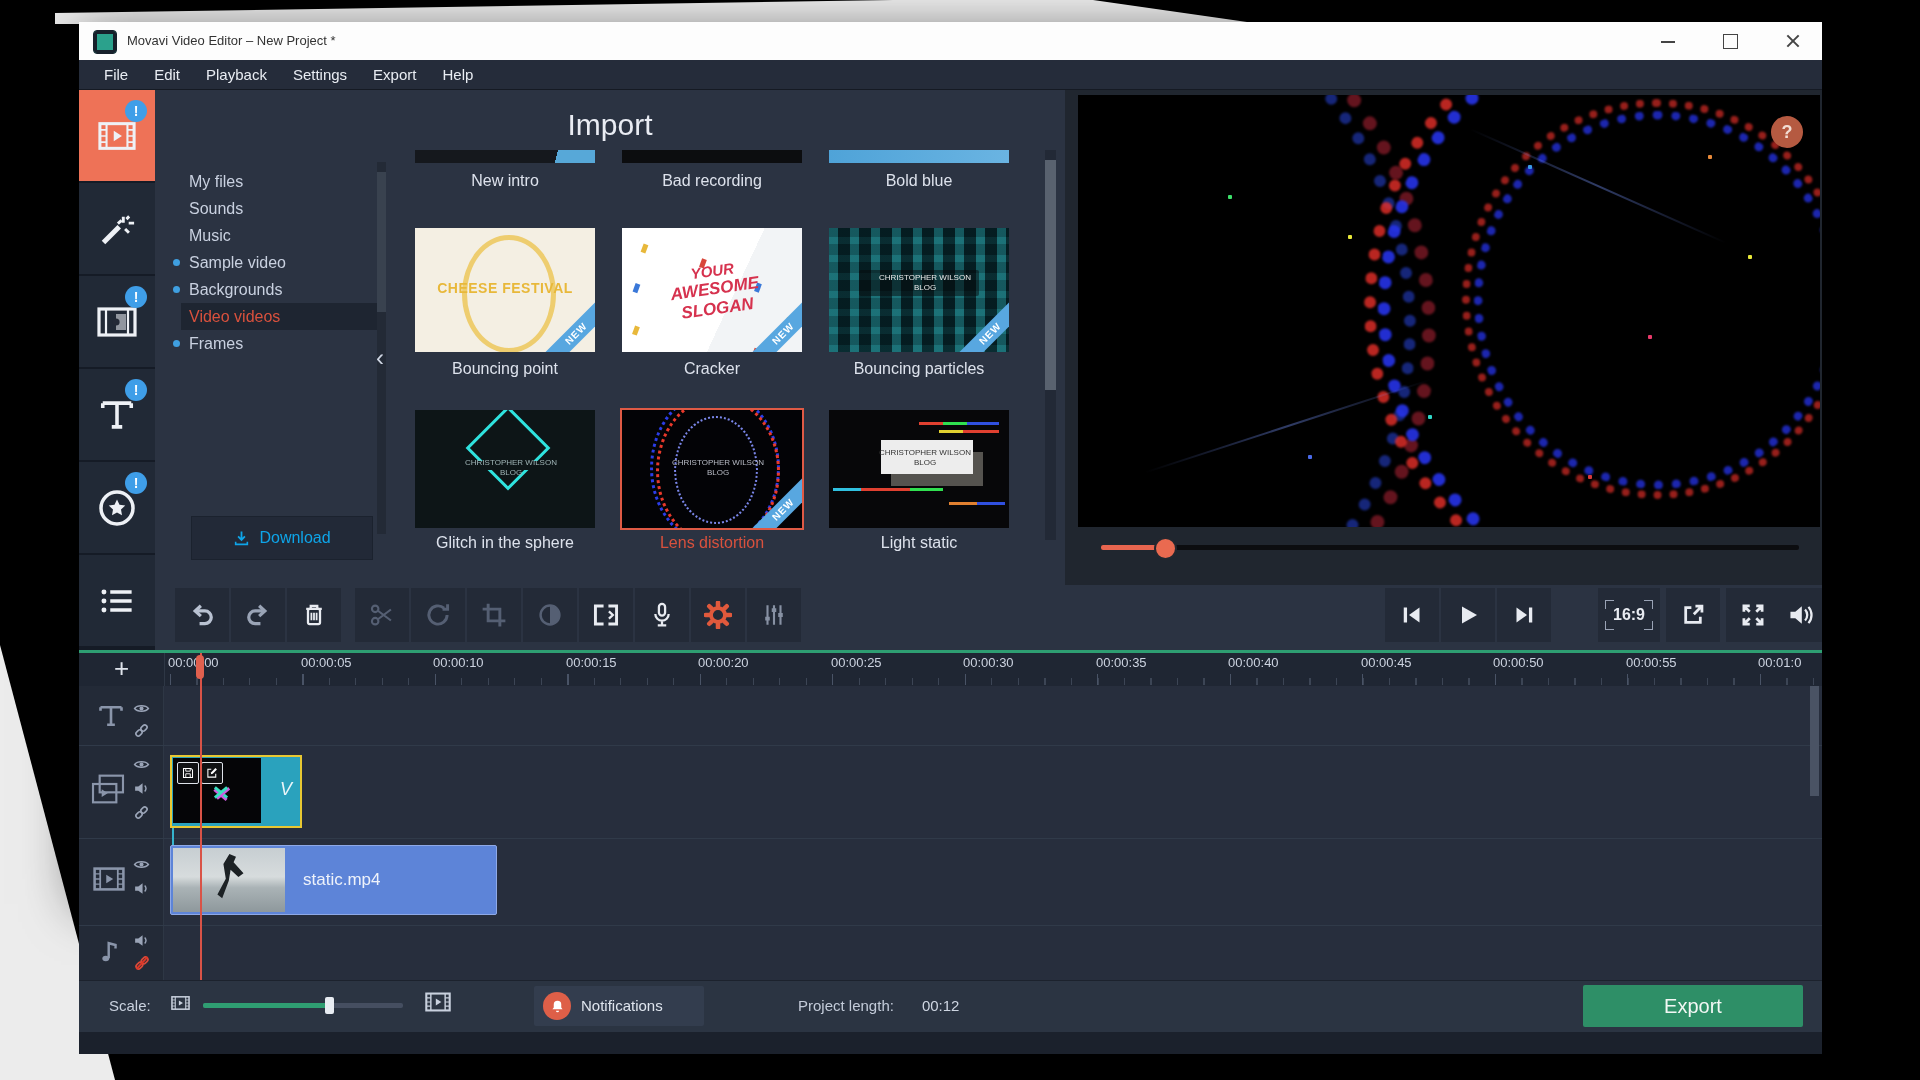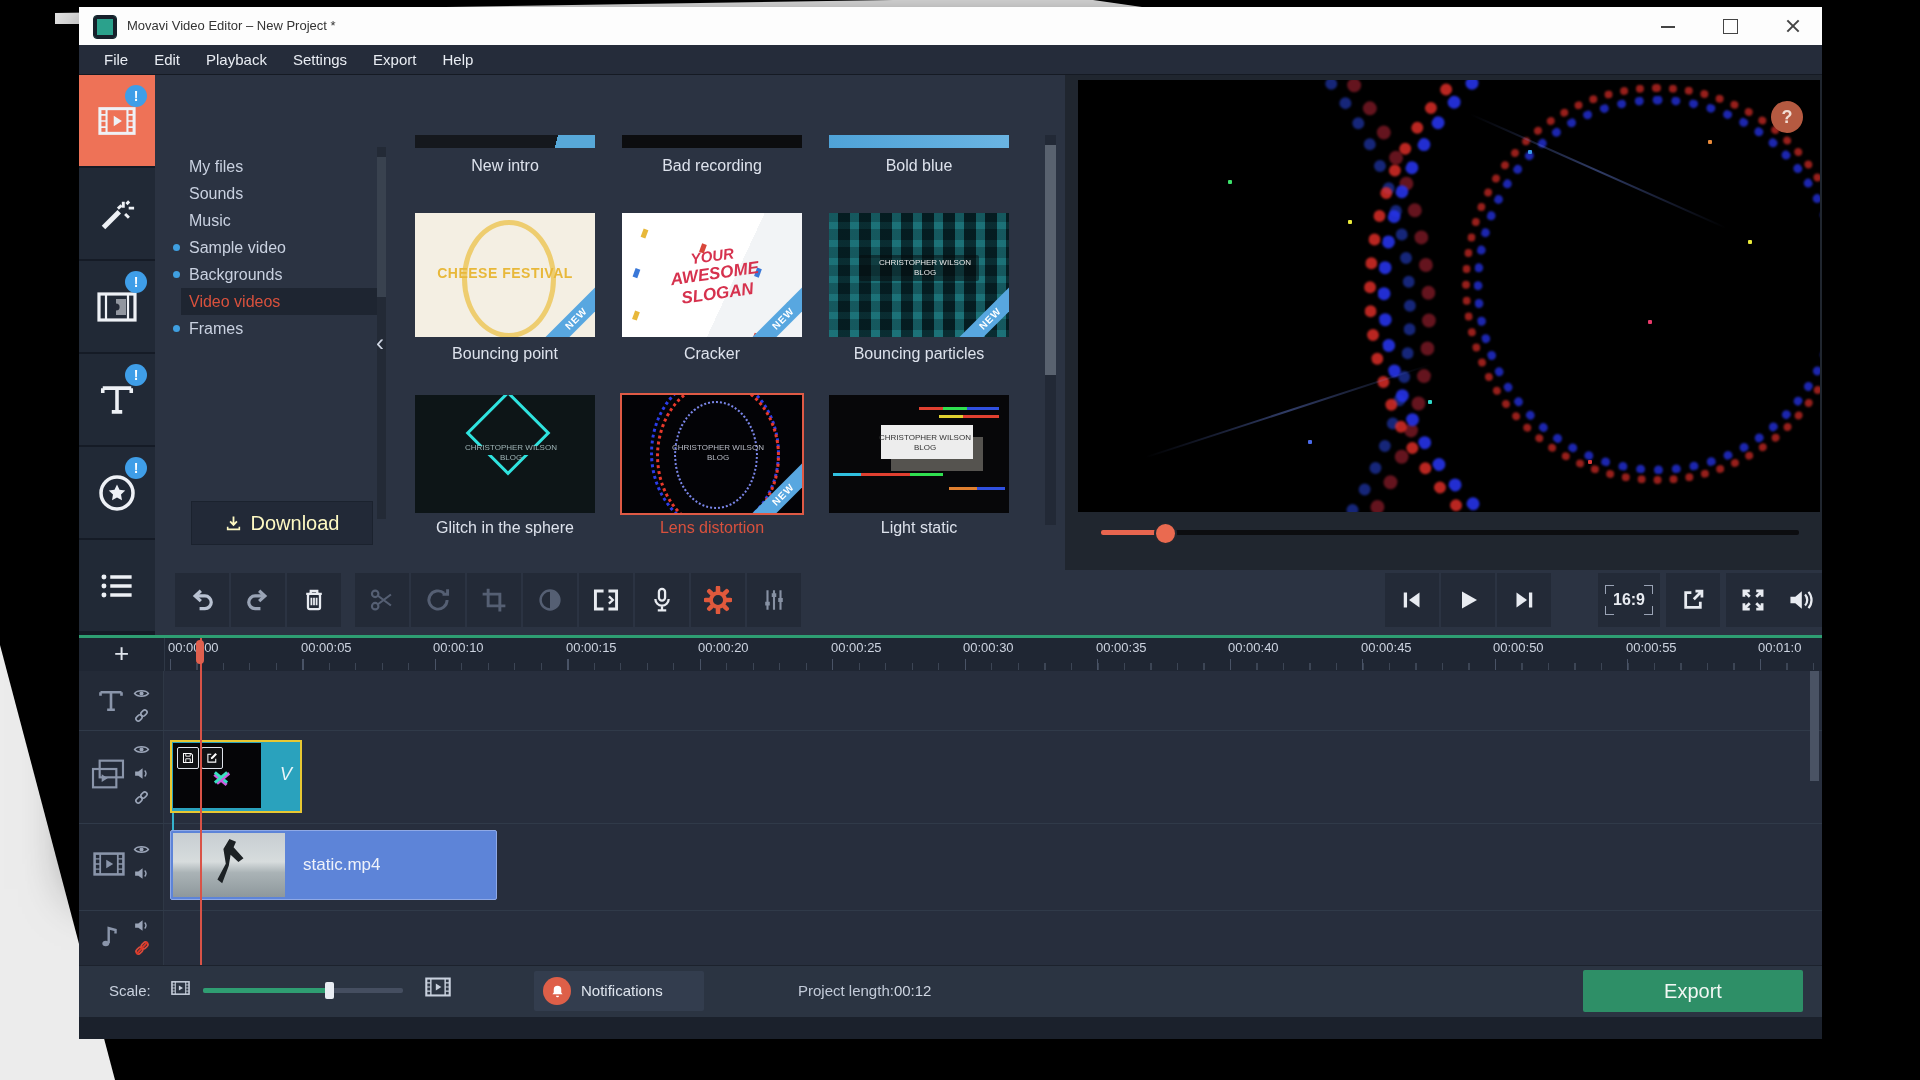--- a/index.html
+++ b/index.html
@@ -5,21 +5,21 @@
   html,body{margin:0;padding:0;background:#000;width:1920px;height:1080px;overflow:hidden;
     font-family:"Liberation Sans",sans-serif;-webkit-font-smoothing:antialiased;}
   .a{position:absolute;}
   #stage{position:relative;width:1920px;height:1080px;background:#000;}
   
   .bd-top{left:0;top:0;width:1300px;height:24px;background:#ececec;
     clip-path:polygon(55px 13px,893px 0,1093px 0,1247px 22px,1247px 24px,55px 24px);}
   .bd-corner{left:0;top:645px;width:130px;height:435px;background:#ececec;
     clip-path:polygon(0 0,115px 435px,0 435px);}
   
-  #win{left:79px;top:7px;width:1743px;height:868px;background:#2b3342;box-shadow:0 14px 50px rgba(0,0,0,.65);}
+  #win{left:79px;top:22px;width:1743px;height:868px;background:#2b3342;box-shadow:0 14px 50px rgba(0,0,0,.65);}
   .titlebar{left:0;top:0;width:1743px;height:38px;background:#fdfdfd;}
   .appicon{left:14px;top:8px;width:22px;height:22px;border-radius:4px;background:#2ba18c;
     box-shadow:inset 0 0 0 3px #17202b;border:1px solid #17202b;}
   .apptitle{left:48px;top:0;height:38px;line-height:38px;font-size:13px;color:#333;}
   .wbtn{top:0;width:46px;height:38px;}
   .wbtn .bar{left:16px;top:19px;width:14px;height:0;border-top:2px solid #444;}
   .wbtn .box{left:16px;top:12px;width:13px;height:13px;border:1.5px solid #444;}
   .wbtn .x1,.wbtn .x2{left:15px;top:18px;width:16px;height:0;border-top:2px solid #444;}
   .wbtn .x1{transform:rotate(45deg);} .wbtn .x2{transform:rotate(-45deg);}
   .menubar{left:0;top:38px;width:1743px;height:30px;background:#252c3a;border-bottom:1px solid #151a23;
@@ -35,21 +35,21 @@
   .panel{left:76px;top:68px;width:910px;height:495px;background:#2b3342;}
   .ptitle{left:331px;top:86px;width:400px;text-align:center;font-size:30px;color:#e9ecf3;}
   .cat{left:110px;width:182px;height:27px;line-height:27px;font-size:16px;color:#c9d1e0;}
   .cat .dot{position:absolute;left:-16px;top:10px;width:7px;height:7px;border-radius:50%;background:#3f9fe0;}
   .cathl{left:102px;width:198px;height:27px;background:#1e2531;}
   .cat.sel{color:#d9513d;}
   .lscroll{left:298px;top:140px;width:9px;height:372px;background:#232a36;}
   .lthumb{left:298px;top:150px;width:9px;height:140px;background:#39424f;}
   .collapse{left:297px;top:322px;font-size:24px;color:#cfd6e3;}
   .dlbtn{left:112px;top:494px;width:180px;height:42px;background:#222937;border:1px solid #1b222e;
-    display:flex;align-items:center;justify-content:center;gap:9px;color:#fef9c3;font-size:20px;}
+    display:flex;align-items:center;justify-content:center;gap:9px;color:#0ea5e9;font-size:16px;}
   
   .sliver{top:128px;width:180px;height:13px;}
   .tlab{width:180px;text-align:center;font-size:16px;color:#dde2ec;}
   .thumb{width:180px;overflow:hidden;position:absolute;}
   .t-mid{top:206px;height:124px;} .t-bot{top:388px;height:118px;}
   .ribbon{position:absolute;right:-26px;bottom:10px;width:90px;height:17px;background:#58a7e0;
     transform:rotate(-45deg);color:#fff;font-size:10px;font-weight:bold;text-align:center;line-height:17px;letter-spacing:1px;}
   .selthumb{outline:2px solid #df5a45;}
   .tscroll{left:966px;top:128px;width:11px;height:390px;background:#222936;}
   .tsthumb{left:966px;top:138px;width:11px;height:230px;background:#59626f;}
@@ -146,21 +146,21 @@
   .statusbar{left:0;top:958px;width:1743px;height:52px;background:#2b3442;border-top:1px solid #1c222d;box-sizing:border-box;}
   .sclab{left:30px;top:958px;height:52px;line-height:52px;font-size:15px;color:#c9d1de;}
   .scslider{left:124px;top:981px;width:200px;height:5px;background:#454e60;border-radius:2px;}
   .scfill{left:124px;top:981px;width:128px;height:5px;background:#2f9e72;border-radius:2px;}
   .schandle{left:246px;top:975px;width:9px;height:17px;background:#e8ecf2;border-radius:2px;}
   .notifbtn{left:455px;top:964px;width:170px;height:40px;background:#333d4e;border-radius:2px;}
   .bellc{position:absolute;left:9px;top:6px;width:28px;height:28px;border-radius:50%;background:#de5f48;
     display:flex;align-items:center;justify-content:center;color:#fff;}
   .notiflab{position:absolute;left:47px;top:0;height:40px;line-height:40px;font-size:15px;color:#dfe5ee;}
   .projlen{left:719px;top:958px;height:52px;line-height:52px;font-size:15px;color:#c3cbd9;}
-  .projval{margin-left:0;color:#cfd6e2;text-align:center;}
+  .projval{margin-left:28px;color:#cfd6e2;text-align:center;}
   .exportbtn{left:1504px;top:963px;width:220px;height:42px;background:#2e8f67;border-radius:2px;color:#f2f7f4;
     font-size:20px;text-align:center;line-height:42px;}
   .footer{left:0;top:1010px;width:1743px;height:22px;background:#1b212c;}
   .ic{display:block;}
 </style>
 </head>
 <body>
 
 <svg width="0" height="0" style="position:absolute">
     <defs>
@@ -376,20 +376,21 @@
         <div class="badge">!</div>
       </div>
       <div class="sbitem">
         <svg class="ic" width="36" height="36" viewBox="0 0 16 16">
             <use href="#s-list"></use>
           </svg>
       </div>
     </div>
 
     <div class="a panel"></div>
+    <div class="a ptitle">Import</div>
 
     <div class="a cathl" style="top:281px"></div>
     <div class="a cat" style="top:146px"><span>My files</span></div>
     <div class="a cat" style="top:173px"><span>Sounds</span></div>
     <div class="a cat" style="top:200px"><span>Music</span></div>
     <div class="a cat" style="top:227px"><span class="dot"></span><span>Sample video</span></div>
     <div class="a cat" style="top:254px"><span class="dot"></span><span>Backgrounds</span></div>
     <div class="a cat sel" style="top:281px"><span>Video videos</span></div>
     <div class="a cat" style="top:308px"><span class="dot"></span><span>Frames</span></div>
 

